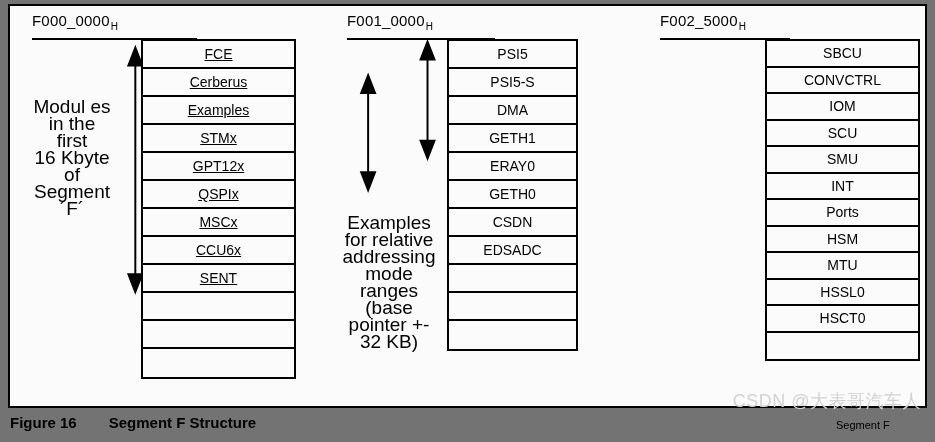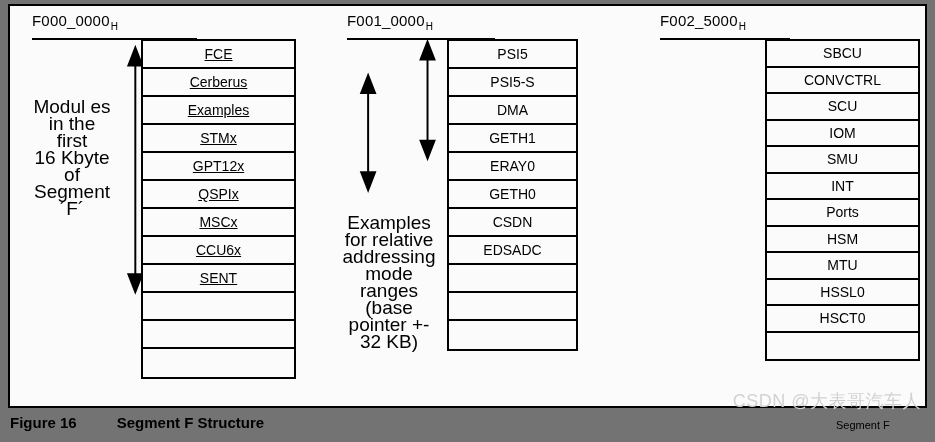--- a/index.html
+++ b/index.html
@@ -129,21 +129,21 @@
   
   .figure-caption {
     position: absolute;
     left: 10px;
     top: 414px;
     font-size: 15px;
     font-weight: bold;
     color: #000;
     white-space: nowrap;
   }
-  .figure-caption .fig-num { margin-right: 40px; }
+  .figure-caption .fig-num { margin-right: 32px; }
 
   
   .watermark {
     position: absolute;
     right: 14px;
     top: 389px;
     font-size: 18px;
     color: #d2d2d2;
     white-space: nowrap;
     letter-spacing: 0.5px;
@@ -233,22 +233,22 @@
       </div>
     </div>
 
     <div class="column-group col-3">
       <div class="addr-label"><span>F002_5000</span><span class="sub">H</span></div>
       <div class="addr-rule"></div>
 
       <div class="reg-table">
         <div class="reg-row">SBCU</div>
         <div class="reg-row">CONVCTRL</div>
+        <div class="reg-row">IOM</div>
         <div class="reg-row">SCU</div>
-        <div class="reg-row">IOM</div>
         <div class="reg-row">SMU</div>
         <div class="reg-row">INT</div>
         <div class="reg-row">Ports</div>
         <div class="reg-row">HSM</div>
         <div class="reg-row">MTU</div>
         <div class="reg-row">HSSL0</div>
         <div class="reg-row">HSCT0</div>
         <div class="reg-row empty"></div>
       </div>
 

